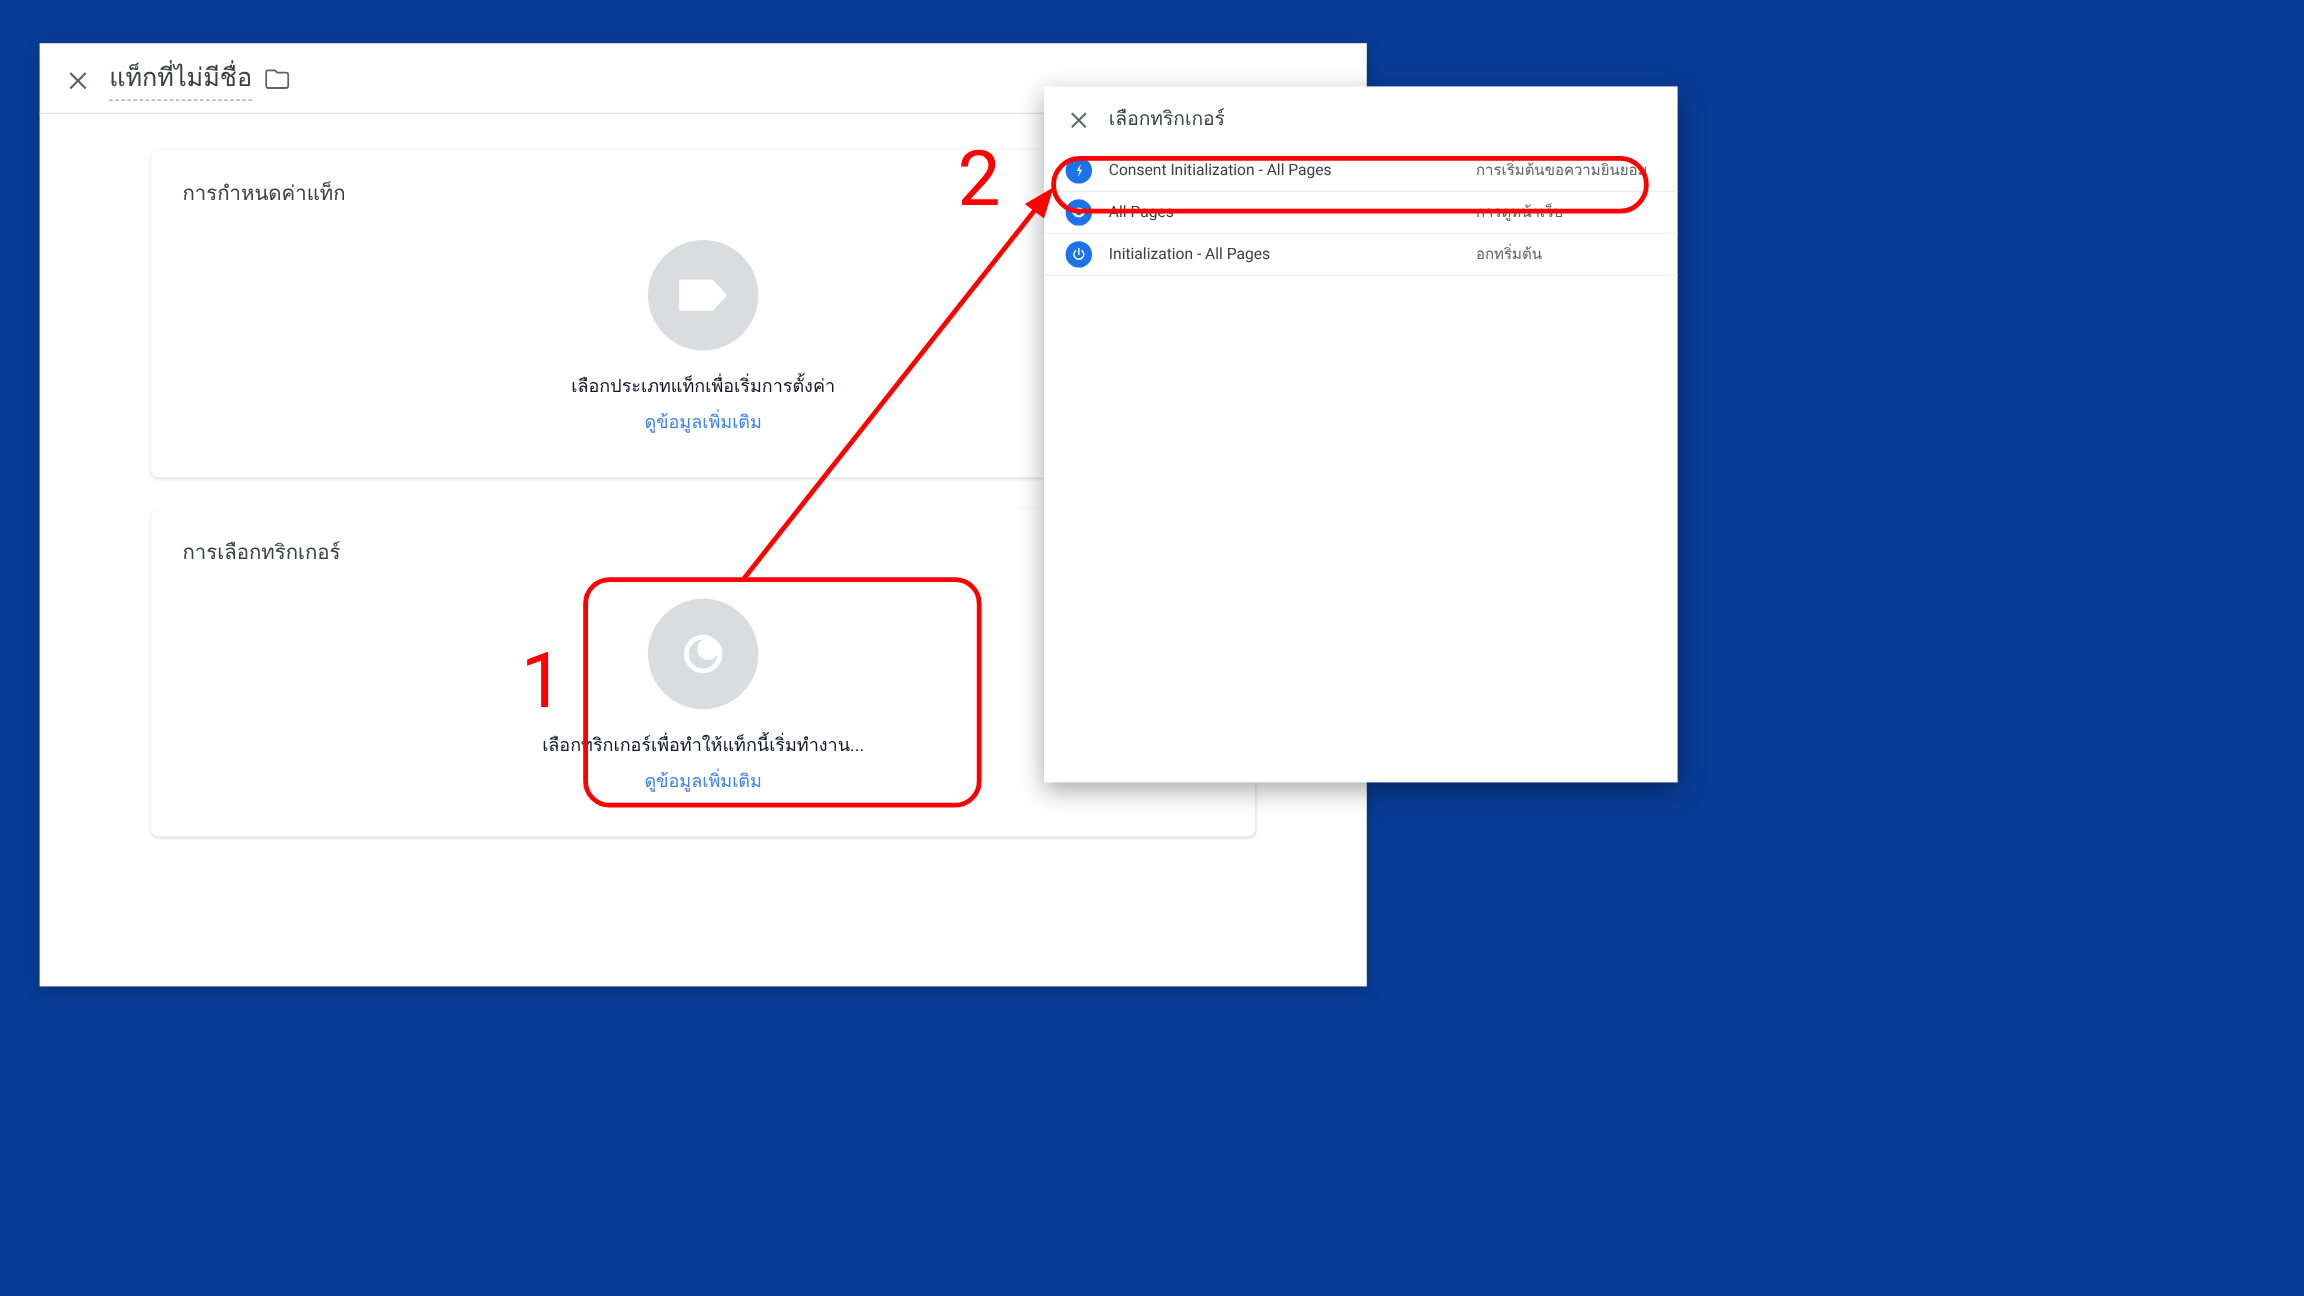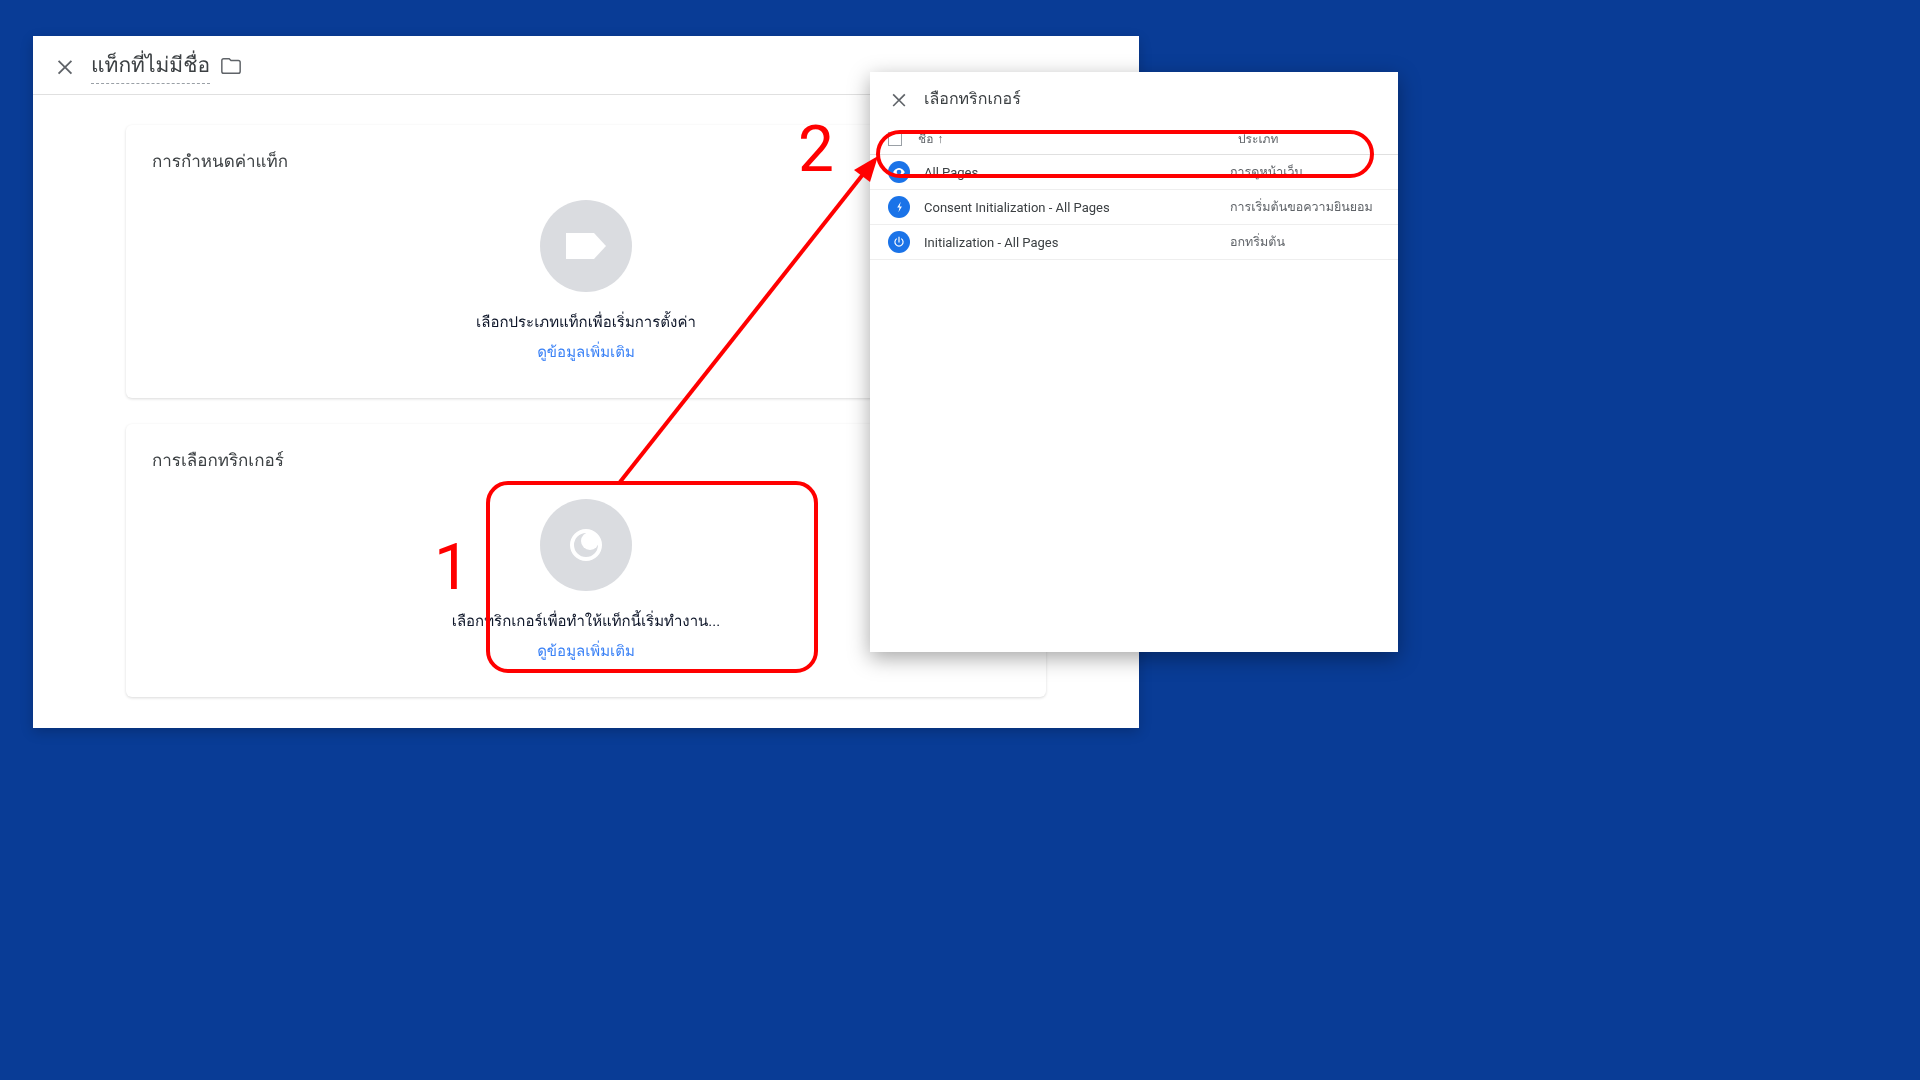--- a/index.html
+++ b/index.html
@@ -10,21 +10,21 @@
     position: relative;
     overflow: hidden;
   }
 
   
   .main-panel {
     position: absolute;
     left: 33px;
     top: 36px;
     width: 1106px;
-    height: 692px;
+    height: 786px;
     background: #fff;
     box-shadow: 0 4px 12px rgba(0,0,0,.2);
   }
 
   .main-header {
     display: flex;
     align-items: center;
     padding: 12px 20px 10px 20px;
     border-bottom: 1px solid #e0e0e0;
   }
@@ -230,47 +230,39 @@
 <div class="side-panel">
   <div class="side-header">
     <div class="close">
       <svg viewBox="0 0 24 24" width="20" height="20">
           <path d="M18.3 5.71 12 12.01l-6.3-6.3-1.41 1.41 6.3 6.3-6.3 6.29 1.41 1.42 6.3-6.3 6.3 6.3 1.41-1.42-6.29-6.29 6.29-6.3z" fill="currentColor"></path>
         </svg>
     </div>
     <div class="side-title">เลือกทริกเกอร์</div>
   </div>
 
-  <div class="table-head">
-    <div class="chk"></div>
-    <div class="col-name">
-      <span>ชื่อ</span>
-      <span>↑</span>
-    </div>
-    <div class="col-type">ประเภท</div>
+
+  <div class="trow">
+    <div class="ticon bolt">
+      <svg viewBox="0 0 24 24">
+          <path d="M11 21 13 13h-4l6-10-2 8h4z"></path>
+        </svg>
+    </div>
+    <div class="tname">Consent Initialization - All Pages</div>
+    <div class="ttype">การเริ่มต้นขอความยินยอม</div>
   </div>
 
   <div class="trow">
     <div class="ticon eye">
       <svg viewBox="0 0 24 24">
           <path d="M12 5C6 5 2 12 2 12s4 7 10 7 10-7 10-7-4-7-10-7zm0 11a4 4 0 1 1 0-8 4 4 0 0 1 0 8z"></path>
         </svg>
     </div>
     <div class="tname">All Pages</div>
     <div class="ttype">การดูหน้าเว็บ</div>
-  </div>
-
-  <div class="trow">
-    <div class="ticon bolt">
-      <svg viewBox="0 0 24 24">
-          <path d="M11 21 13 13h-4l6-10-2 8h4z"></path>
-        </svg>
-    </div>
-    <div class="tname">Consent Initialization - All Pages</div>
-    <div class="ttype">การเริ่มต้นขอความยินยอม</div>
   </div>
 
   <div class="trow">
     <div class="ticon power">
       <svg viewBox="0 0 24 24">
           <path d="M13 3h-2v10h2V3zm3.6 2.4-1.4 1.4a6 6 0 1 1-6.4 0L7.4 5.4a8 8 0 1 0 9.2 0z"></path>
         </svg>
     </div>
     <div class="tname">Initialization - All Pages</div>
     <div class="ttype">อกทริ่มต้น</div>

